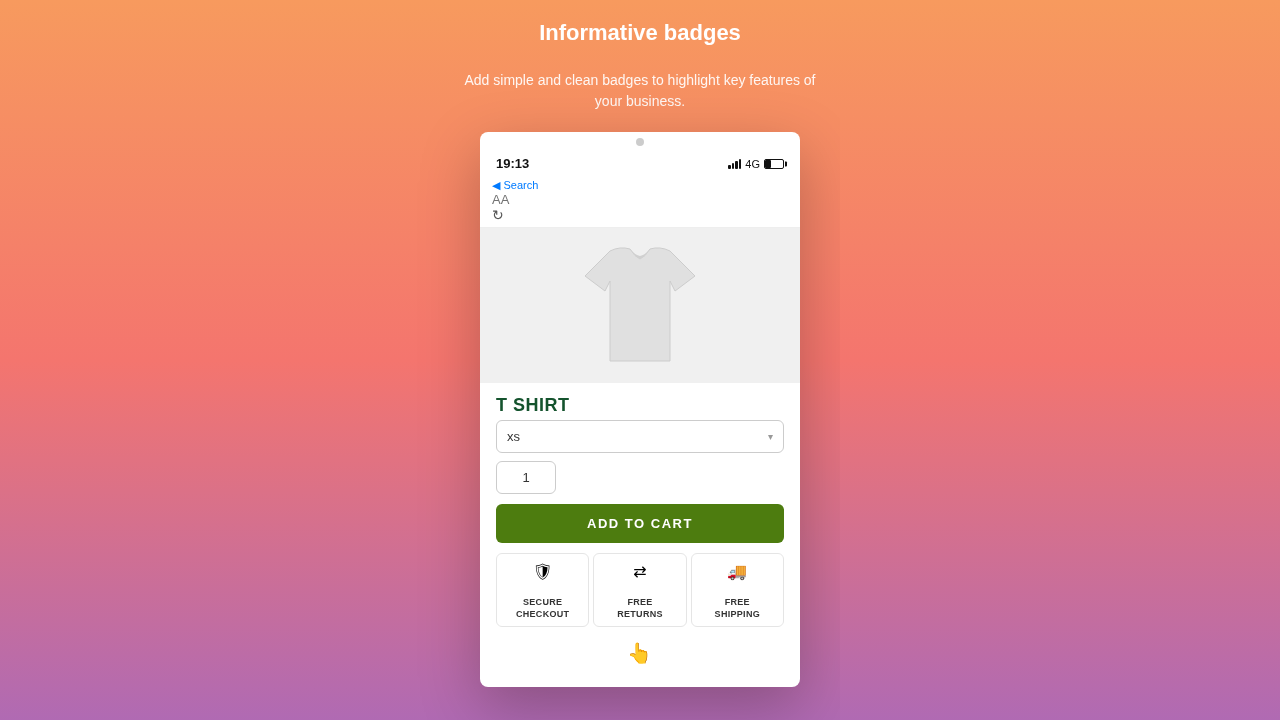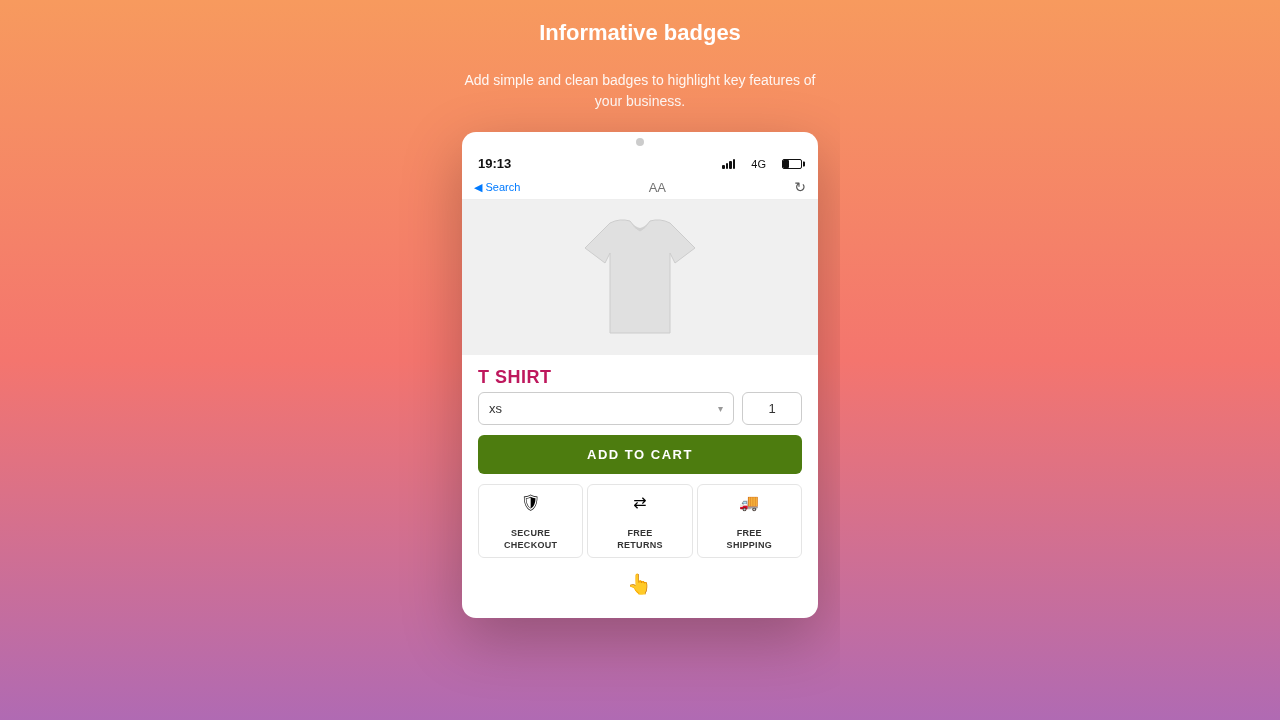--- a/index.html
+++ b/index.html
@@ -48,22 +48,22 @@
     }
 
     .header-subtitle {
       font-size: 14px;
       color: rgba(255,255,255,0.92);
       line-height: 1.5;
     }
 
     .phone-container {
       background: white;
-      border-radius: 14px;
-      width: 356px;
+      border-radius: 8px;
+      width: 320px;
       overflow: hidden;
       box-shadow: 0 20px 60px rgba(0,0,0,0.25);
       margin-top: 4px;
     }
 
     .phone-notch-area {
       display: flex;
       justify-content: center;
       padding: 6px 0 2px;
     }
@@ -86,21 +86,21 @@
 
     .status-time {
       font-size: 13px;
       font-weight: 600;
       color: #111;
     }
 
     .status-icons {
       display: flex;
       align-items: center;
-      gap: 16px;
+      gap: 4px;
       font-size: 11px;
       color: #111;
     }
 
     .signal-bars {
       display: flex;
       align-items: flex-end;
       gap: 1px;
       height: 10px;
     }
@@ -134,25 +134,25 @@
 
     .battery-fill {
       width: 35%;
       height: 100%;
       background: #111;
       border-radius: 1px;
     }
 
     .browser-bar {
       display: flex;
-      align-items: center;
       justify-content: space-between;
       padding: 4px 12px;
       background: white;
       border-bottom: 1px solid #eee;
+      flex-direction: column;
     }
 
     .browser-back {
       font-size: 11px;
       color: #007AFF;
       display: flex;
       align-items: center;
       gap: 2px;
     }
 
@@ -182,35 +182,36 @@
       height: 130px;
     }
 
     .product-info {
       padding: 12px 16px 0;
     }
 
     .product-name {
       font-size: 18px;
       font-weight: 600;
-      color: #be185d;
+      color: #14532d;
       letter-spacing: 0.5px;
       margin-bottom: 4px;
     }
 
     .product-price {
       font-size: 15px;
       color: #333;
       margin-bottom: 12px;
     }
 
     .product-controls {
       display: flex;
       gap: 8px;
       margin-bottom: 10px;
+      flex-direction: column;
     }
 
     .size-select {
       flex: 1;
       padding: 8px 10px;
       border: 1px solid #ccc;
       border-radius: 6px;
       font-size: 13px;
       color: #333;
       background: white;

